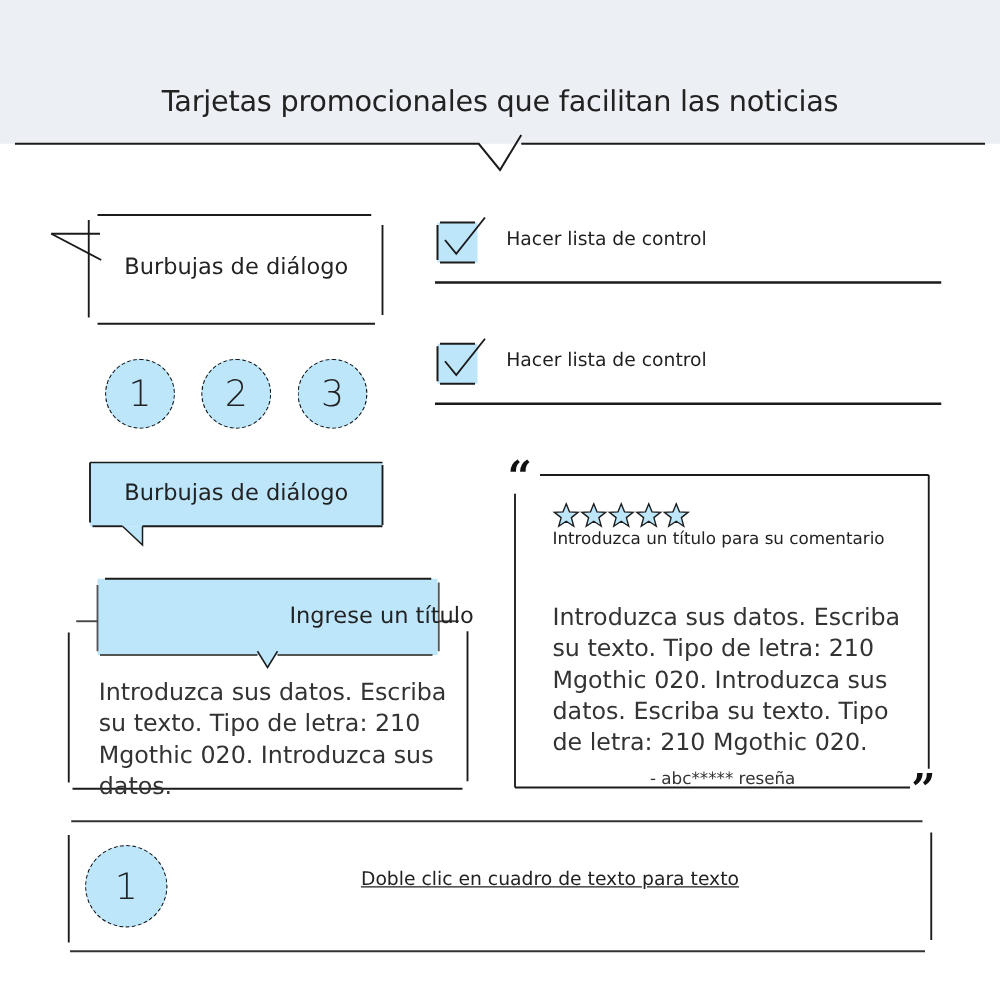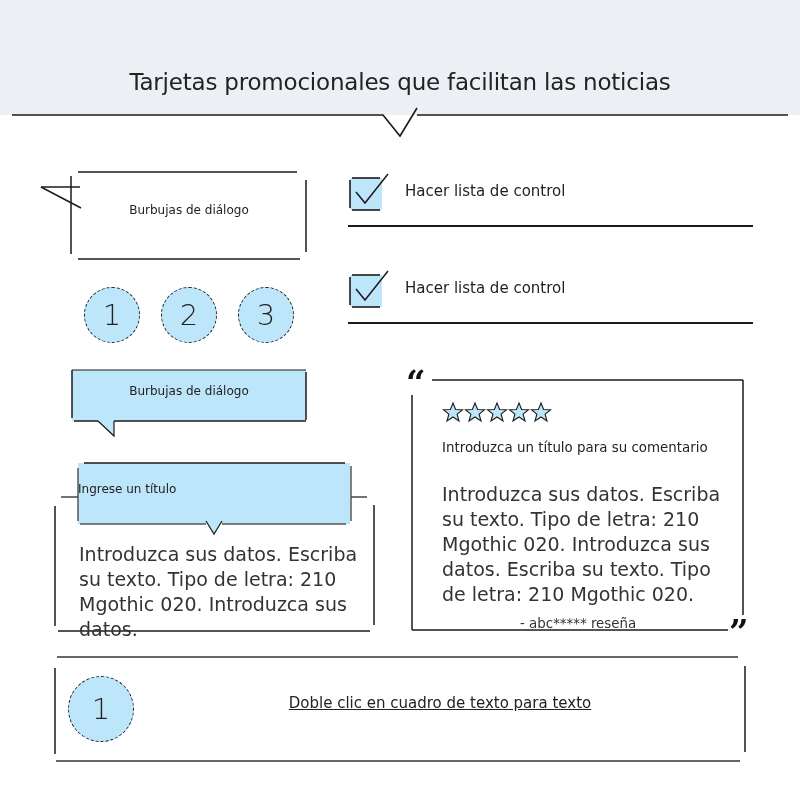--- a/index.html
+++ b/index.html
@@ -4,21 +4,21 @@
 <style>
   html, body { margin: 0; padding: 0; }
   body { width: 800px; height: 800px; position: relative; background: #ffffff; overflow: hidden;
          font-family: "DejaVu Sans", "Liberation Sans", sans-serif; color: #1f1f1f; }
   .abs { position: absolute; }
   .header { left: 0; top: 0; width: 800px; height: 115px; background: #eceff4; }
   .header-title { left: 0; top: 44px; width: 800px; text-align: center; font-size: 23px; color: #222; letter-spacing: -0.2px; margin-top: 25px; }
   .hline { height: 2px; background: #1b1b1b; }
   .circle { border-radius: 50%; border: 1.5px dashed #1b1b1b; background: #bde6fb; box-sizing: border-box;
             display: flex; align-items: center; justify-content: center; font-size: 29px; color: #222; font-weight: 300; }
-  .t18 { font-size: 12px; }
+  .t18 { font-size: 18px; }
   .t20 { font-size: 15px; }
   .body-text { font-size: 19px; line-height: 25px; color: #333; }
   .small-title { font-size: 13.4px; color: #222; }
   svg { overflow: visible; }
 </style>
 </head>
 <body>
 
 <div class="abs header"></div>
 <div class="abs header-title">Tarjetas promocionales que facilitan las noticias</div>
@@ -66,21 +66,21 @@
   <line x1="351" y1="466" x2="351" y2="521" stroke="#555" stroke-width="1.5"></line>
   <line x1="80" y1="524" x2="206" y2="524" stroke="#555" stroke-width="1.5"></line>
   <line x1="222" y1="524" x2="346" y2="524" stroke="#555" stroke-width="1.5"></line>
   <polyline points="206,521 214,534 222,521" fill="#bde6fb" stroke="#1b1b1b" stroke-width="1.2"></polyline>
   <line x1="61" y1="497" x2="78" y2="497" stroke="#444" stroke-width="1.5"></line>
   <line x1="351" y1="497" x2="367" y2="497" stroke="#444" stroke-width="1.5"></line>
   <line x1="55" y1="506" x2="55" y2="626" stroke="#1b1b1b" stroke-width="1.5"></line>
   <line x1="374" y1="505" x2="374" y2="625" stroke="#1b1b1b" stroke-width="1.5"></line>
   <line x1="58" y1="631" x2="370" y2="631" stroke="#1b1b1b" stroke-width="1.5"></line>
 </svg>
-<div class="abs t18" style="left:78px;top:482px;width:301px;text-align:left;color:#222;">Ingrese un título</div>
+<div class="abs t18" style="left:78px;top:482px;width:301px;text-align:right;color:#222;">Ingrese un título</div>
 <div class="abs body-text" style="left:79px;top:542px;width:285px;">Introduzca sus datos. Escriba su texto. Tipo de letra: 210 Mgothic 020. Introduzca sus datos.</div>
 
 <div class="abs" style="left:348px;top:172px;width:405px;height:56px;">
   <svg class="abs" style="left:0;top:0" width="45" height="45">
     <rect x="2" y="6" width="32" height="32" fill="#bde6fb"></rect>
     <polyline points="2,8 2,36" stroke="#1b1b1b" stroke-width="1.6"></polyline>
     <polyline points="4,6 32,6" stroke="#1b1b1b" stroke-width="1.6"></polyline>
     <polyline points="4,38 32,38" stroke="#1b1b1b" stroke-width="1.6"></polyline>
     <polyline points="8,20 17,31 40,2" fill="none" stroke="#1b1b1b" stroke-width="1.5"></polyline>
   </svg>
@@ -109,21 +109,21 @@
 <div class="abs" style="left:729px;top:612px;font-size:34px;font-weight:bold;font-family:'DejaVu Serif',serif;color:#111;">”</div>
 <svg class="abs" style="left:442px;top:402px" width="115" height="22">
   <g fill="#bde6fb" stroke="#1b1b1b" stroke-width="1.1">
     <polygon points="11,1 13.6,7.5 20.5,7.8 15.1,12.1 17,19 11,15 5,19 6.9,12.1 1.5,7.8 8.4,7.5"></polygon>
     <polygon transform="translate(22,0)" points="11,1 13.6,7.5 20.5,7.8 15.1,12.1 17,19 11,15 5,19 6.9,12.1 1.5,7.8 8.4,7.5"></polygon>
     <polygon transform="translate(44,0)" points="11,1 13.6,7.5 20.5,7.8 15.1,12.1 17,19 11,15 5,19 6.9,12.1 1.5,7.8 8.4,7.5"></polygon>
     <polygon transform="translate(66,0)" points="11,1 13.6,7.5 20.5,7.8 15.1,12.1 17,19 11,15 5,19 6.9,12.1 1.5,7.8 8.4,7.5"></polygon>
     <polygon transform="translate(88,0)" points="11,1 13.6,7.5 20.5,7.8 15.1,12.1 17,19 11,15 5,19 6.9,12.1 1.5,7.8 8.4,7.5"></polygon>
   </g>
 </svg>
-<div class="abs small-title" style="left:442px;top:440px;width:290px;">Introduzca un título para su comentario</div>
+<div class="abs small-title" style="left:442px;top:424px;width:290px;">Introduzca un título para su comentario</div>
 <div class="abs body-text" style="left:442px;top:482px;width:285px;">Introduzca sus datos. Escriba su texto. Tipo de letra: 210 Mgothic 020. Introduzca sus datos. Escriba su texto. Tipo de letra: 210 Mgothic 020.</div>
 <div class="abs small-title" style="left:520px;top:616px;width:193px;text-align:left;color:#333;">- abc***** reseña</div>
 
 <svg class="abs" style="left:0;top:0" width="800" height="800">
   <line x1="57" y1="657" x2="738" y2="657" stroke="#333" stroke-width="1.5"></line>
   <line x1="55" y1="668" x2="55" y2="754" stroke="#1b1b1b" stroke-width="1.5"></line>
   <line x1="745" y1="666" x2="745" y2="752" stroke="#1b1b1b" stroke-width="1.5"></line>
   <line x1="56" y1="761" x2="740" y2="761" stroke="#333" stroke-width="1.5"></line>
 </svg>
 <div class="abs circle" style="left:68px;top:676px;width:66px;height:66px;">

